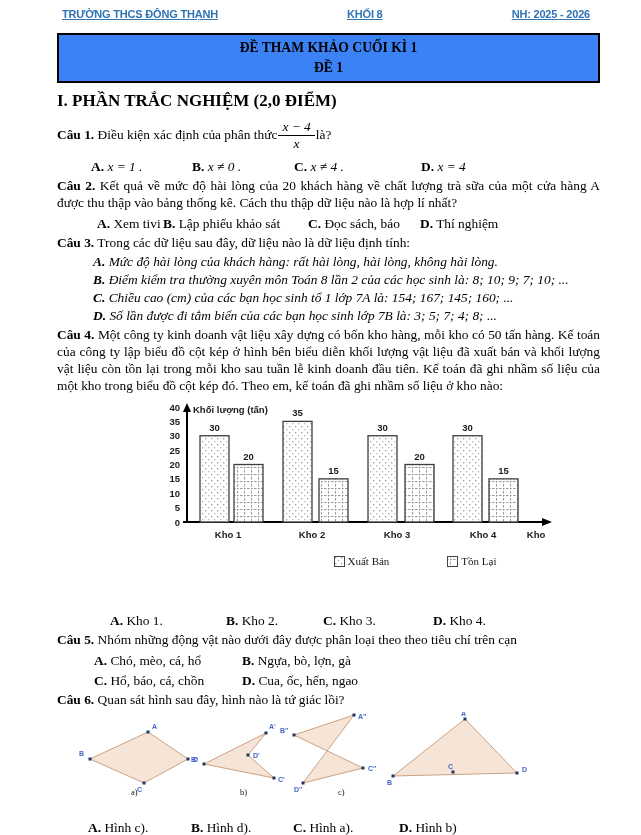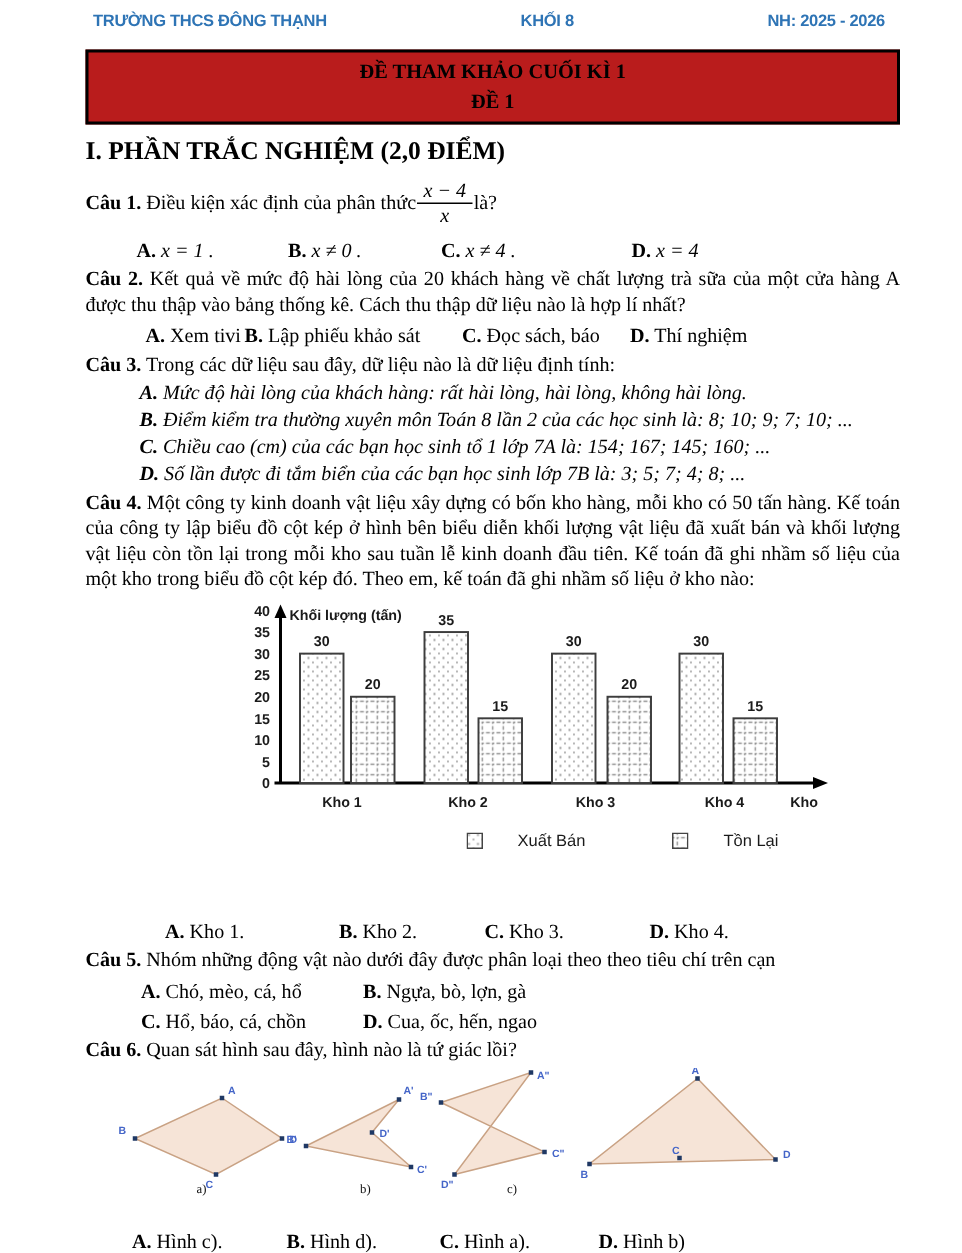--- a/index.html
+++ b/index.html
@@ -36,42 +36,42 @@
   .frac { display:inline-block; text-align:center; font-style:italic; margin:0 1px;
           vertical-align:middle; line-height:1.05; }
   .frac .num { display:block; padding:0 4px 1px 4px; border-bottom:1.3px solid #000; }
   .frac .den { display:block; padding-top:1px; }
 
   
   .chartwrap { margin:6px 0 0 93px; }
   .tick  { font:700 9.5px "Liberation Sans", sans-serif; fill:#1a1a1a; }
   .legend { display:flex; justify-content:center; gap:58px; width:410px; margin:2px 0 0 60px;
             font-family:"Liberation Sans", sans-serif; font-size:11px; color:#1a1a1a; }
-  .legitem { display:flex; align-items:flex-start; gap:23px; }
+  .legitem { display:flex; align-items:flex-end; gap:3px;font-family:Liberation Serif, serif; }
 
   
   .figwrap { margin:4px 0 0 57px; }
   .vlabel { font:700 7px "Liberation Sans", sans-serif; fill:#4465C8; }
   .flabel { font:8.5px "Liberation Serif", serif; fill:#111; }
 
   .q4opts { margin-top:44px; }
   .q6opts { margin-top:14px; }
 </style>
 </head>
 <body>
 
 <div class="page">
 
-  <div class="hdr" style="color: rgb(46, 116, 181);">
+  <div class="hdr" style="color: rgb(46, 116, 181); text-decoration: underline;">
     <span>TRƯỜNG THCS ĐÔNG THẠNH</span>
     <span>KHỐI 8</span>
     <span>NH: 2025 - 2026</span>
   </div>
 
-  <div class="titlebox" style="background: #b91c1c;">
+  <div class="titlebox" style="background: #3b82f6;">
     <div>ĐỀ THAM KHẢO CUỐI KÌ 1</div>
     <div>ĐỀ 1</div>
   </div>
 
   <div class="content">
 
     <div class="section">I. PHẦN TRẮC NGHIỆM (2,0 ĐIỂM)</div>
 
     <div class="fracline">
       <span><span class="qlabel">Câu 1.</span>

